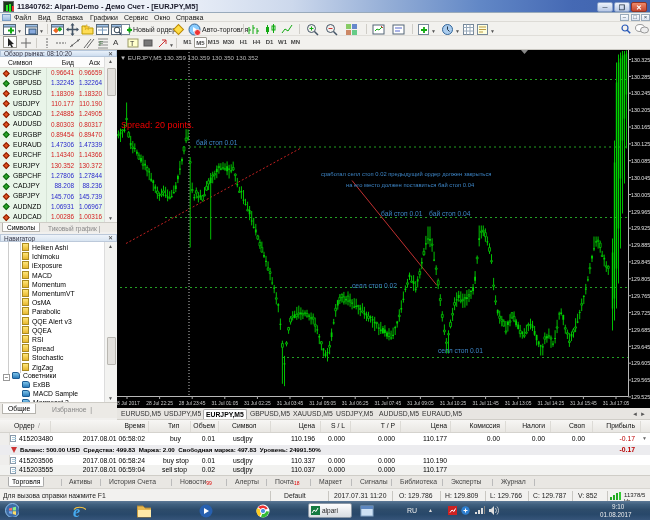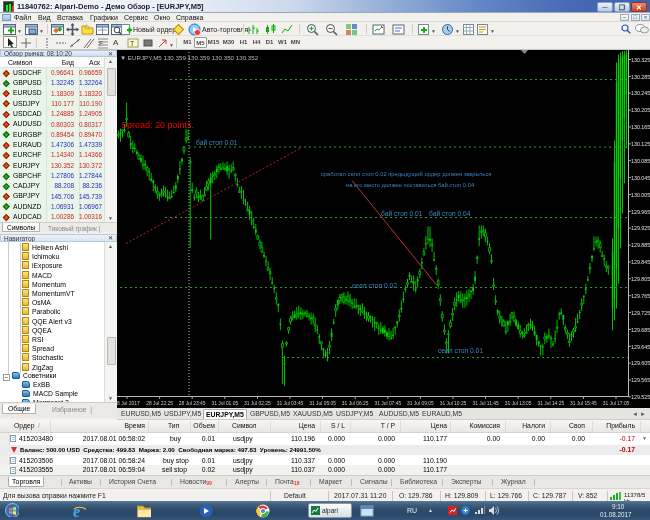--- a/index.html
+++ b/index.html
@@ -102,21 +102,21 @@
 </style></head>
 <body>
 <div id="root">
 
 <div id="title" class="abs">
   <div id="ticon">
         <i style="left:2px;top:3px;height:6px"></i>
         <i style="left:5px;top:2px;height:8px"></i>
         <i style="left:8px;top:4px;height:5px;background:#e33"></i>
       </div>
-  <div class="txt">11840762: Alpari-Demo - Демо Обзор - [EURJPY,M5]</div>
+  <div class="txt">11840762: Alpari-Demo - Демо Счет - [EURJPY,M5]</div>
   <div class="wbtn" style="left:597px">─</div>
   <div class="wbtn" style="left:614px">❐</div>
   <div class="wbtn close" style="left:631px">✕</div>
 </div>
 
 <div id="menu" class="abs">
   <div style="position:absolute;left:2px;top:0.5px;width:9px;height:7px;background:linear-gradient(#cfe0f2,#9dbcdf);border:1px solid #7a9cc4"></div>
   <span style="left:14px">Файл</span>
   <span style="left:38px">Вид</span>
   <span style="left:57px">Вставка</span>

